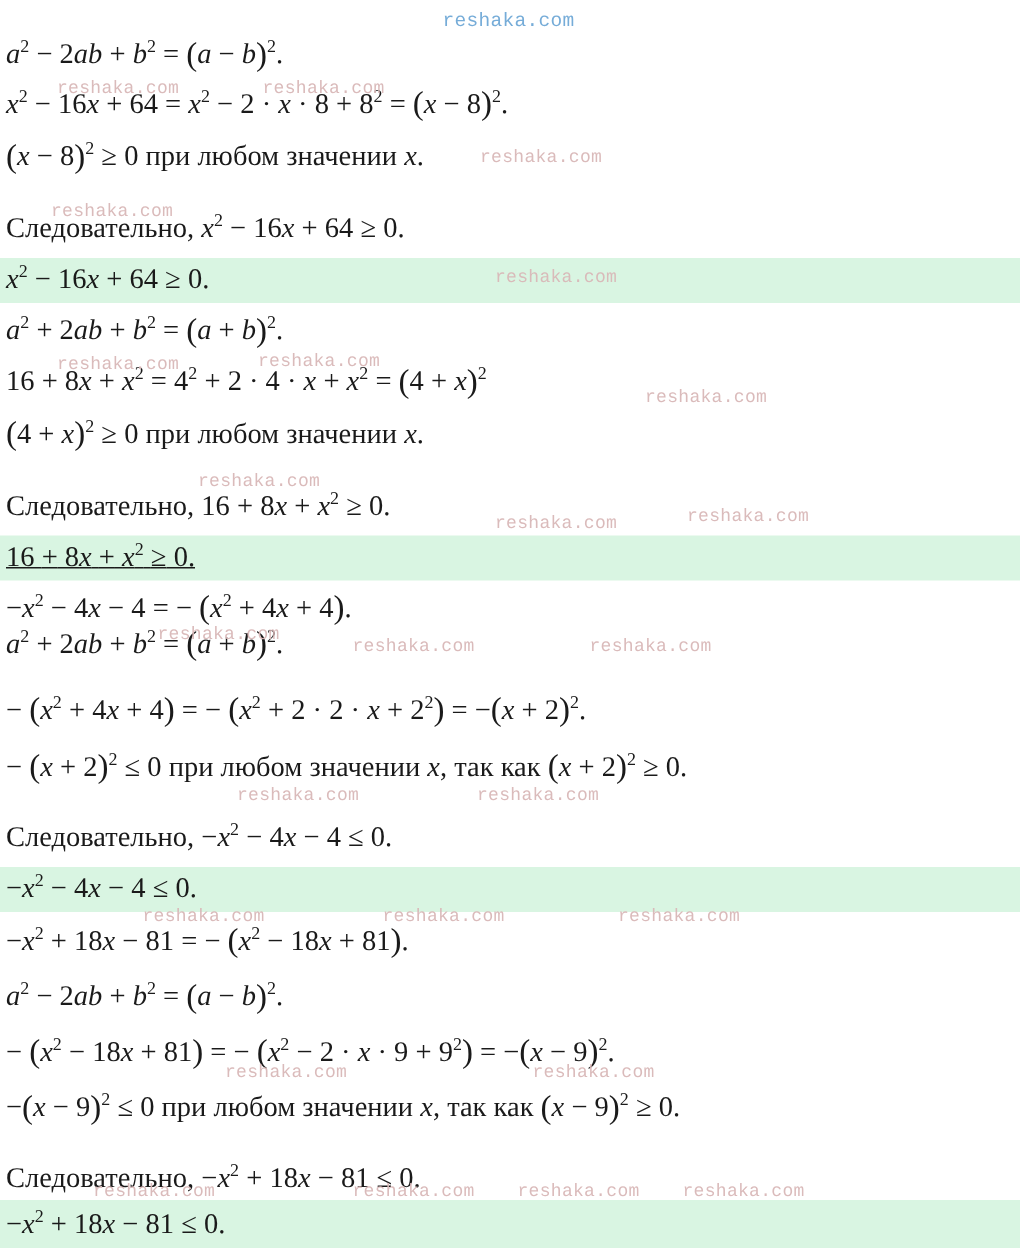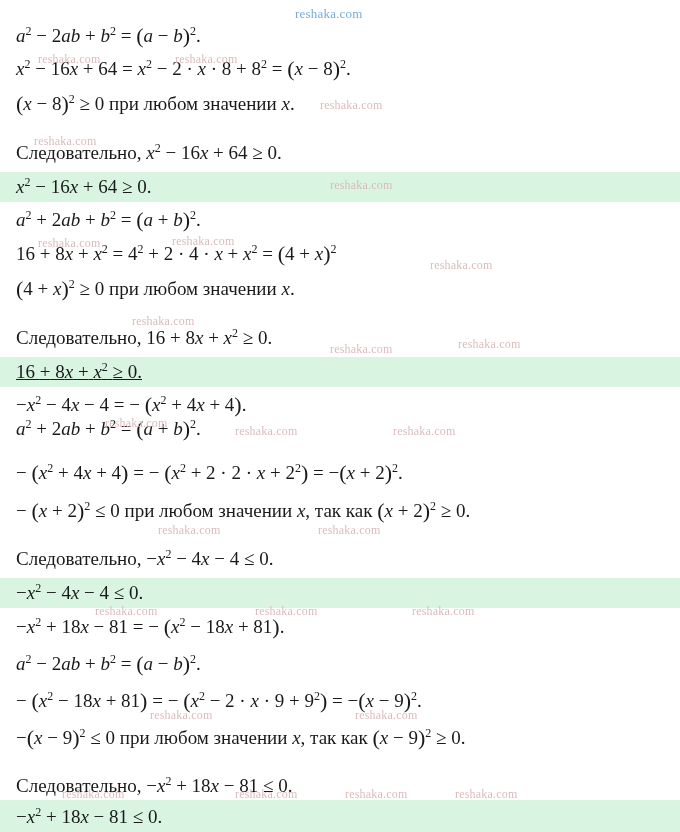--- a/index.html
+++ b/index.html
@@ -17,36 +17,36 @@
   }
   .page {
     position: relative;
     width: 680px;
     height: 832px;
   }
   
   .wm {
     position: absolute;
     color: #d9b8b8;
-    font-family: Liberation Serif, serif;
+    font-family: Liberation Mono, monospace;
     font-size: 12px;
     letter-spacing: 0.2px;
     white-space: nowrap;
     pointer-events: none;
     opacity: 0.95;
   }
   .wm.top {
     color: #6fa8d6;
     font-size: 13px;
     font-weight: normal;
   }
   
   .line {
     position: absolute;
-    left: 16px;
+    left: 4px;
     white-space: nowrap;
     font-family: "Liberation Serif", serif;
     font-size: 19px;
     line-height: 22px;
   }
   .hl {
     position: absolute;
     left: 0;
     width: 680px;
     background: #d9f5e2;

